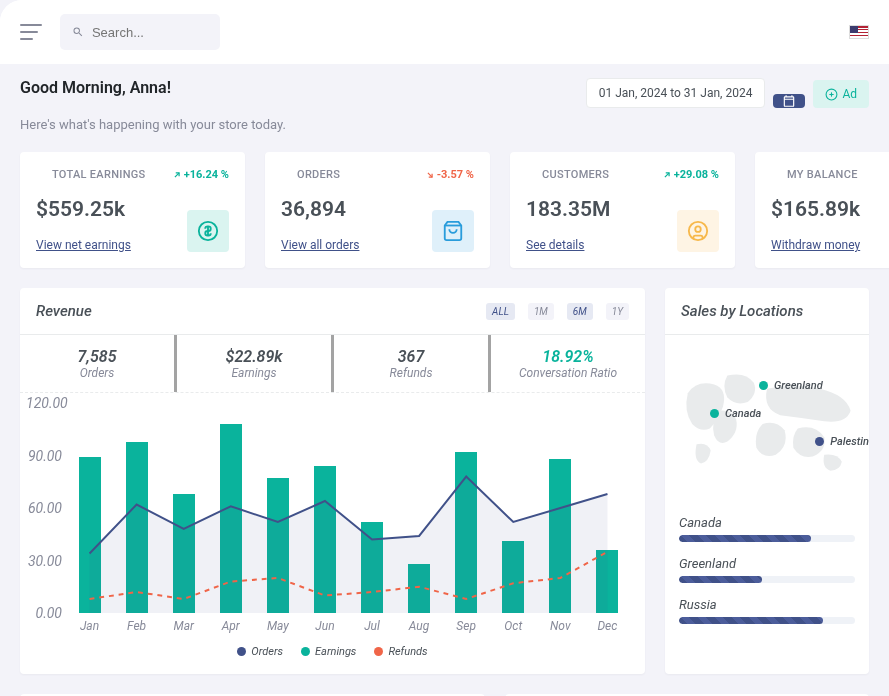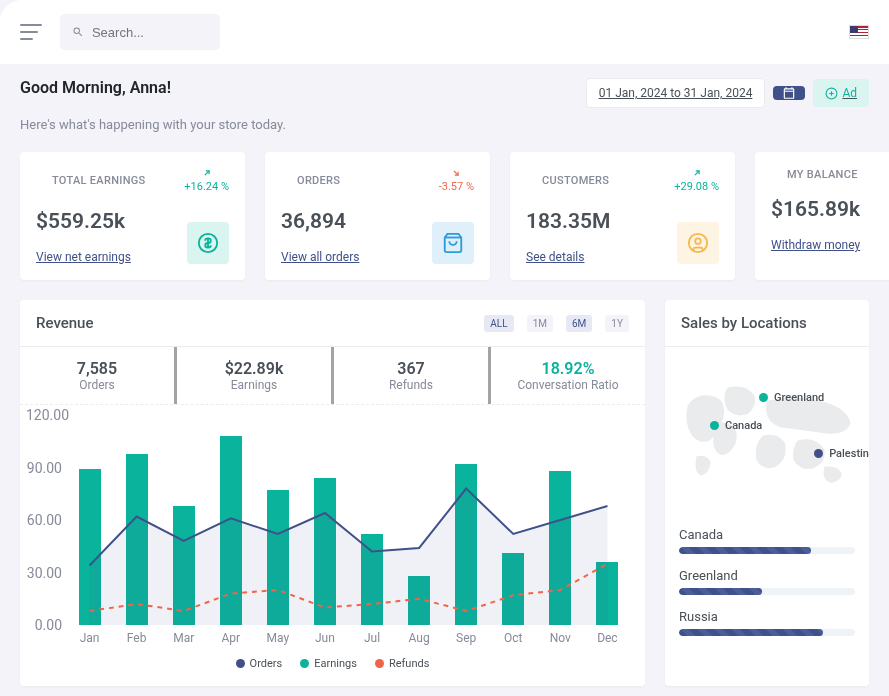--- a/index.html
+++ b/index.html
@@ -103,22 +103,21 @@
   color: #212529;
   margin-bottom: 20px;
 }
 .greeting p {
   font-size: 13px;
   color: #878a99;
 }
 .head-actions {
   display: flex;
   gap: 8px;
-  align-items: center;
-  text-decoration: underline;
+  align-items: flex-end;
 }
 .daterange {
   background: #fff;
   border: 1px solid #e9ebec;
   border-radius: 4px;
   padding: 7px 12px;
   font-size: 12px;
   color: #495057;
   display: flex;
   align-items: center;
@@ -165,25 +164,24 @@
 }
 .stat-label {
   font-size: 11px;
   font-weight: 500;
   color: #878a99;
   text-transform: uppercase;
   letter-spacing: 0.3px;
 }
 .pct {
   font-size: 11px;
-  font-weight: 400;
+  font-weight: 700;
   display: flex;
   align-items: center;
   gap: 2px;
-  flex-direction: column;
 }
 .pct.up { color: #0ab39c; }
 .pct.down { color: #f06548; }
 .stat-value {
   font-size: 21px;
   font-weight: 600;
   color: #495057;
   margin-bottom: 16px;
 }
 .stat-link {
@@ -207,20 +205,21 @@
 .ic3 { background: #fef4e4; }
 .main-row {
   display: flex;
   gap: 20px;
   margin-bottom: 20px;
 }
 .card {
   background: #fff;
   border-radius: 4px;
   box-shadow: 0 1px 2px rgba(56,65,74,.05);
+  font-style: italic;
 }
 .revenue-card {
   flex: 0 0 625px;
 }
 .card-header {
   padding: 14px 16px;
   border-bottom: 1px solid #e9ebec;
   display: flex;
   justify-content: space-between;
   align-items: center;

